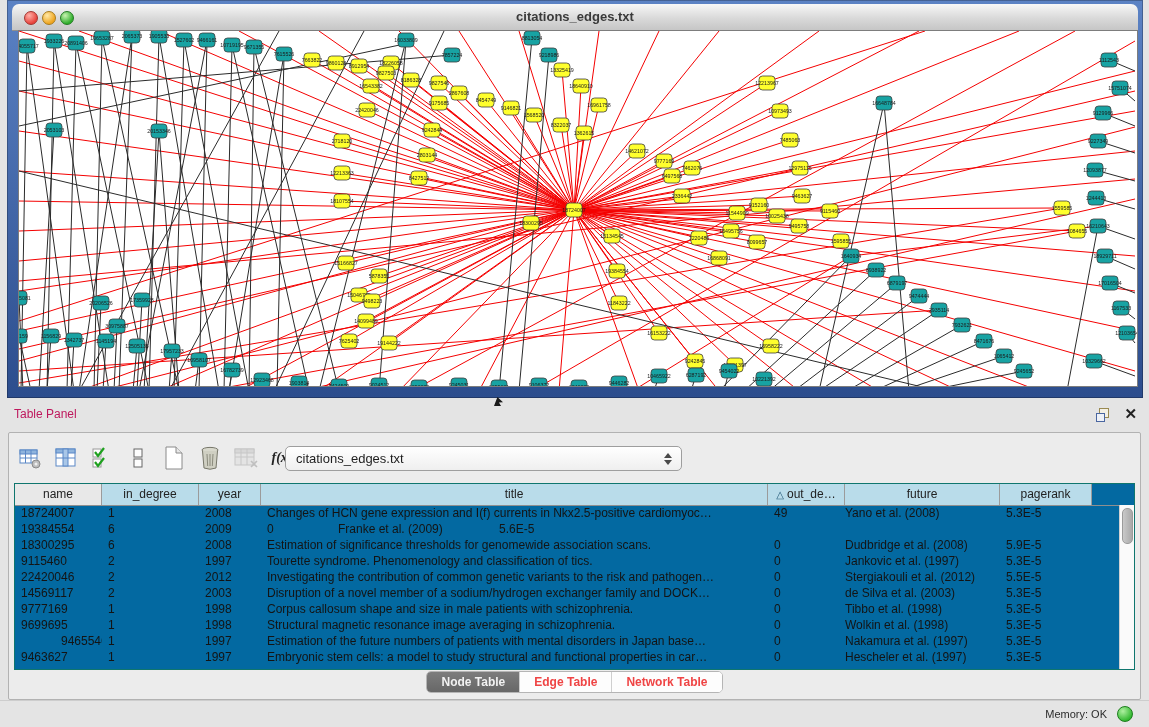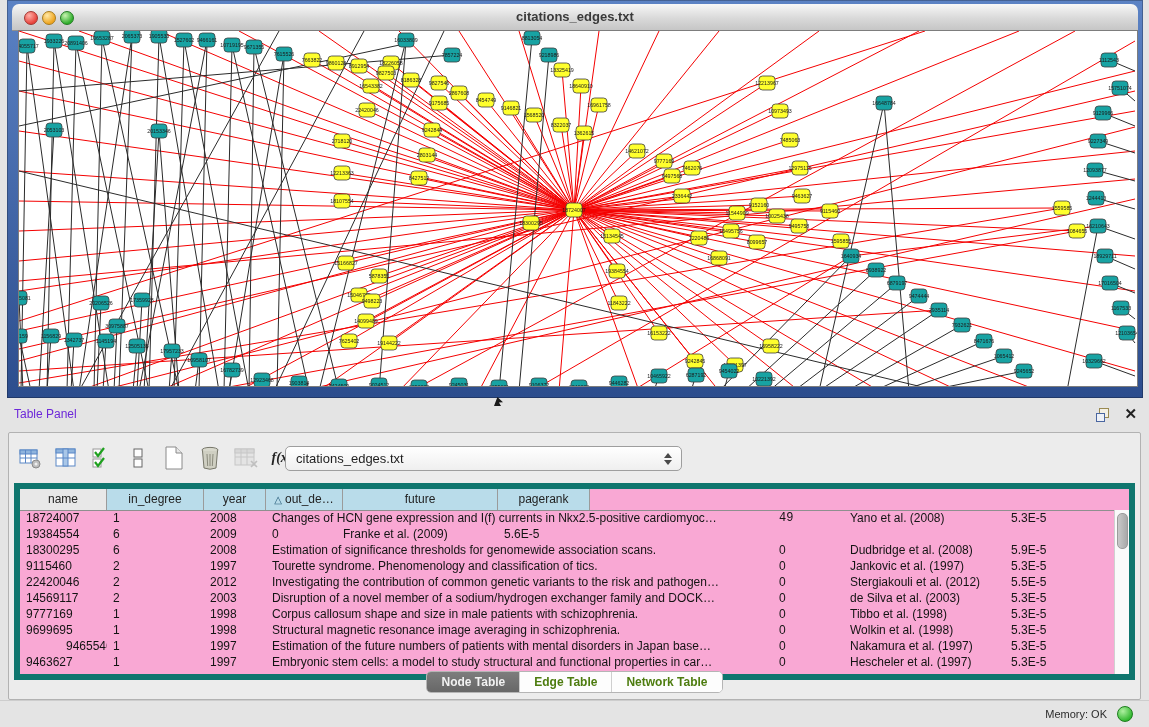--- a/index.html
+++ b/index.html
@@ -38,21 +38,21 @@
   .node-rect{stroke:#3c3c3c;stroke-width:.8;}
   .node-y{fill:#ffff2d;}
   .node-t{fill:#18a3a3;}
   .node-label{font-size:5.3px;fill:#1c1c1c;font-family:"Liberation Sans",sans-serif;}
   .cursor{
     position:absolute;left:494px;top:397px;width:9px;height:9px;background:#1b1b1b;
     clip-path:polygon(0 100%,38% 0,100% 58%,55% 62%,78% 100%);
   }
   
   .panel-header{position:absolute;left:0;top:400px;width:1149px;height:32px;}
-  .panel-title{position:absolute;left:14px;top:7px;font-size:12px;color:#6d28d9;}
+  .panel-title{position:absolute;left:14px;top:7px;font-size:12px;color:#be185d;}
   .float-icon{position:absolute;right:40px;top:8px;width:13px;height:13px;}
   .float-icon .sq1{position:absolute;left:3px;top:0;width:8px;height:8px;border:1px solid #9a8a52;background:#f4f0e4;}
   .float-icon .sq2{position:absolute;left:0;top:5px;width:7px;height:7px;border:1px solid #4a66a0;background:#eef1f7;}
   .close-icon{position:absolute;right:12px;top:5px;font-size:15px;font-weight:bold;color:#222;line-height:18px;}
   .panel-body{
     position:absolute;left:8px;top:432px;width:1131px;height:266px;
     background:#ececec;border:1px solid #b2b2b2;border-radius:2px;
   }
   .toolbar{position:absolute;left:6px;top:8px;height:34px;display:flex;align-items:center;gap:6px;}
   .tbtn{width:30px;height:30px;display:flex;align-items:center;justify-content:center;}
@@ -64,21 +64,21 @@
     background:linear-gradient(#ffffff,#efefef);
     display:flex;align-items:center;
   }
   .combo-value{flex:1;padding-left:10px;font-size:13px;color:#1e1e1e;}
   .combo-arrows{width:18px;display:flex;flex-direction:column;align-items:center;gap:2px;padding-right:4px;}
   .combo-arrows i{display:block;width:0;height:0;border-left:4px solid transparent;border-right:4px solid transparent;}
   .combo-arrows .up{border-bottom:5px solid #4a4a4a;}
   .combo-arrows .dn{border-top:5px solid #4a4a4a;}
   .tablewrap{
     position:absolute;left:5px;top:50px;right:5px;height:185px;
-    background:#f9a8d4;border:6px solid #0f766e;overflow:hidden;
+    background:#0369a1;border:1px solid #0f766e;overflow:hidden;
   }
   .thead{display:flex;height:21px;border-bottom:1px solid #8f8f8f;}
   .th{
     box-sizing:border-box;height:21px;line-height:21px;text-align:center;
     font-size:12px;color:#222;border-right:1px solid #9b9b9b;
     background:#b9dcea;white-space:nowrap;overflow:hidden;
   }
   .th.gray{background:#e8e8e8;}
   .sort-glyph{font-size:10px;color:#245a78;margin-right:3px;}
   .tbody{position:absolute;left:0;right:14px;top:21px;bottom:0;}
@@ -90,21 +90,21 @@
   .td.center{text-align:left;padding:0;}
   .vscroll{
     position:absolute;right:0;top:21px;bottom:0;width:14px;
     background:#fafafa;border-left:1px solid #d0d0d0;
   }
   .vthumb{position:absolute;left:2px;top:3px;width:9px;height:34px;border-radius:5px;
     background:linear-gradient(90deg,#c9c9c9,#a9a9a9);border:1px solid #9b9b9b;}
   .tabbar{position:absolute;left:0;right:0;bottom:6px;display:flex;justify-content:center;}
   .seg{display:flex;border:1px solid #b5b5b5;border-radius:5px;overflow:hidden;background:#fff;}
   .seg .tab{
-    padding:0 14px;height:20px;line-height:20px;font-size:12px;font-weight:bold;color:#4d7c0f;
+    padding:0 14px;height:20px;line-height:20px;font-size:12px;font-weight:bold;color:#ef4444;
     background:#fdfdfd;border-right:1px solid #cfcfcf;
   }
   .seg .tab:last-child{border-right:none;}
   .seg .tab.sel{background:linear-gradient(#7d7d7d,#676767);color:#f2f2f2;}
   
   .statusbar{position:absolute;left:0;top:700px;width:1149px;height:27px;background:#e4e4e4;border-top:1px solid #cdcdcd;}
   .mem-label{position:absolute;right:42px;top:7px;font-size:11px;color:#2c2c2c;}
   .led{position:absolute;right:16px;top:5px;width:14px;height:14px;border-radius:50%;
     background:radial-gradient(circle at 35% 30%,#aef0a0,#2eb62c 75%);border:1px solid #1d7e1d;}
 </style>
@@ -923,31 +923,32 @@
         <i class="up"></i>
         <i class="dn"></i>
       </span>
   </div>
 
   <div class="tablewrap">
     <div class="thead" id="thead">
         <div class="th gray" style="width: 87px;">name</div>
         <div class="th" style="width: 97px;">in_degree</div>
         <div class="th" style="width: 62px;">year</div>
+        <div class="th" style="width: 507px;">title</div>
         <div class="th" style="width: 77px;"><span class="sort-glyph">△</span>out_de…</div>
         <div class="th" style="width: 155px;">future</div>
         <div class="th" style="width: 92px;">pagerank</div>
       </div>
     <div class="tbody" id="tbody">
         <div class="tr">
           <div class="td" style="width: 87px;">18724007</div>
           <div class="td" style="width: 97px;">1</div>
           <div class="td" style="width: 62px;">2008</div>
           <div class="td" style="width: 507px;">Changes of HCN gene expression and I(f) currents in Nkx2.5-positive cardiomyoc…</div>
-          <div class="td" style="width: 77px; font-family: Liberation Mono, monospace;">49</div>
+          <div class="td" style="width: 77px;">49</div>
           <div class="td center" style="width: 155px;">Yano et al. (2008)</div>
           <div class="td" style="width: 92px;">5.3E-5</div>
         </div>
         <div class="tr">
           <div class="td" style="width: 87px;">19384554</div>
           <div class="td" style="width: 97px;">6</div>
           <div class="td" style="width: 62px;">2009</div>
           <div class="td" style="width: 77px;">0</div>
           <div class="td center" style="width: 155px;">Franke et al. (2009)</div>
           <div class="td" style="width: 92px;">5.6E-5</div>

